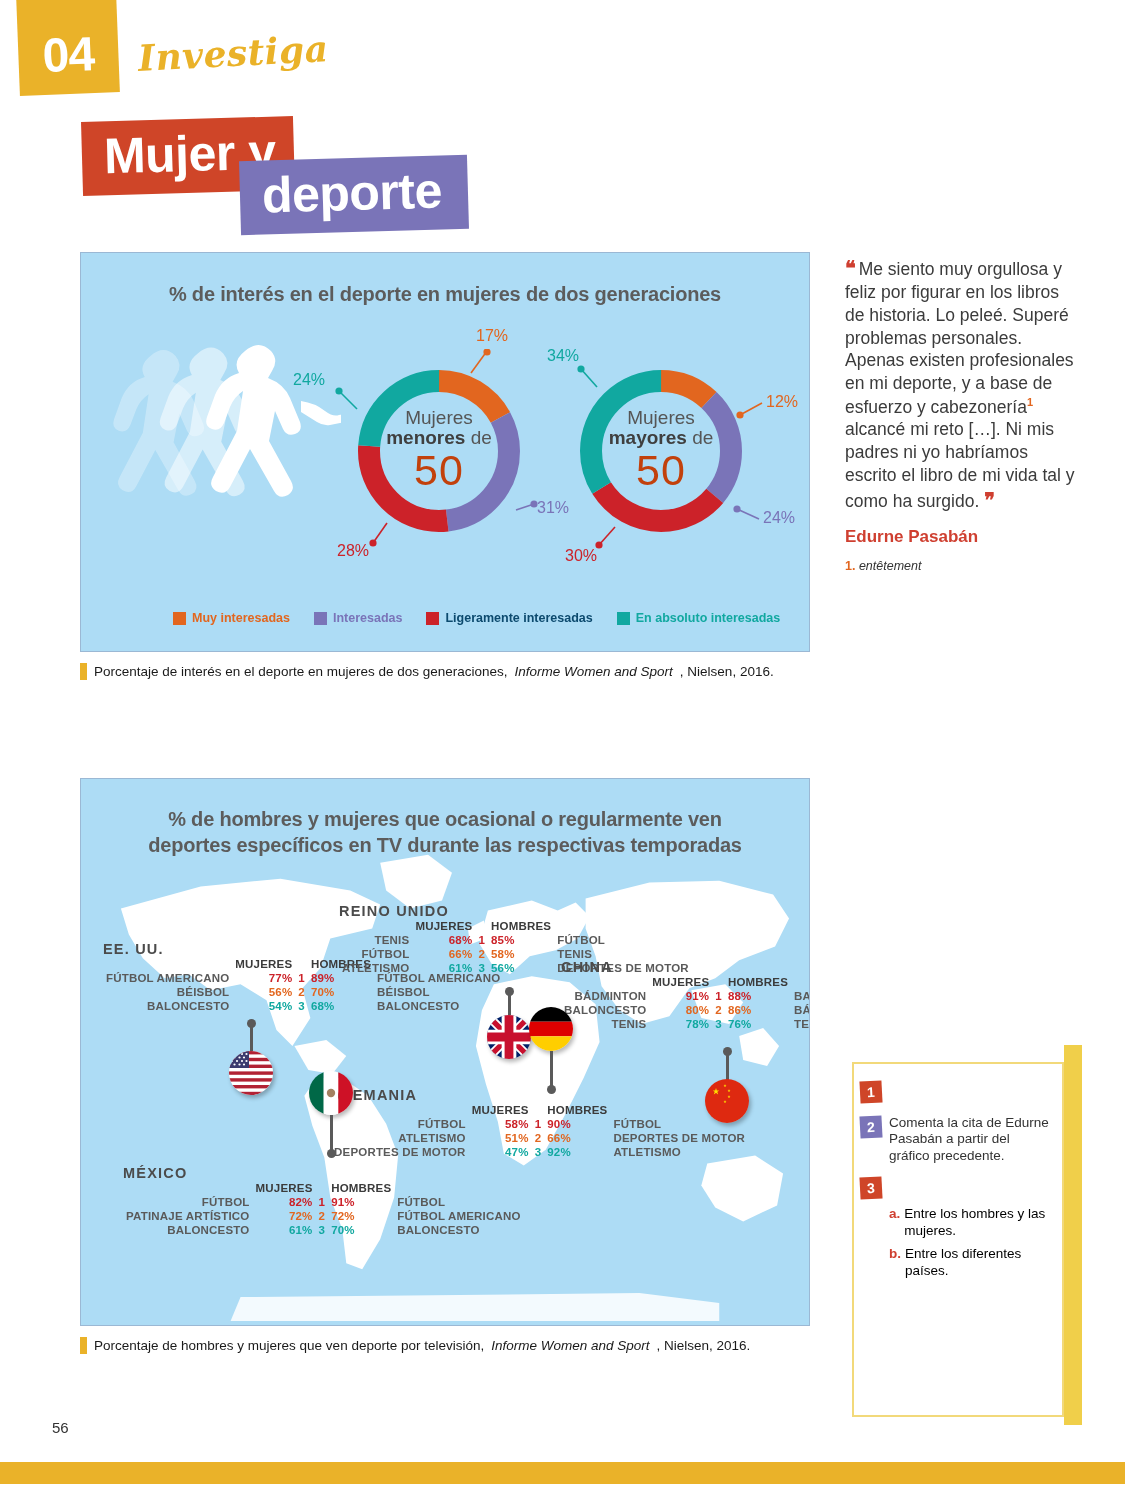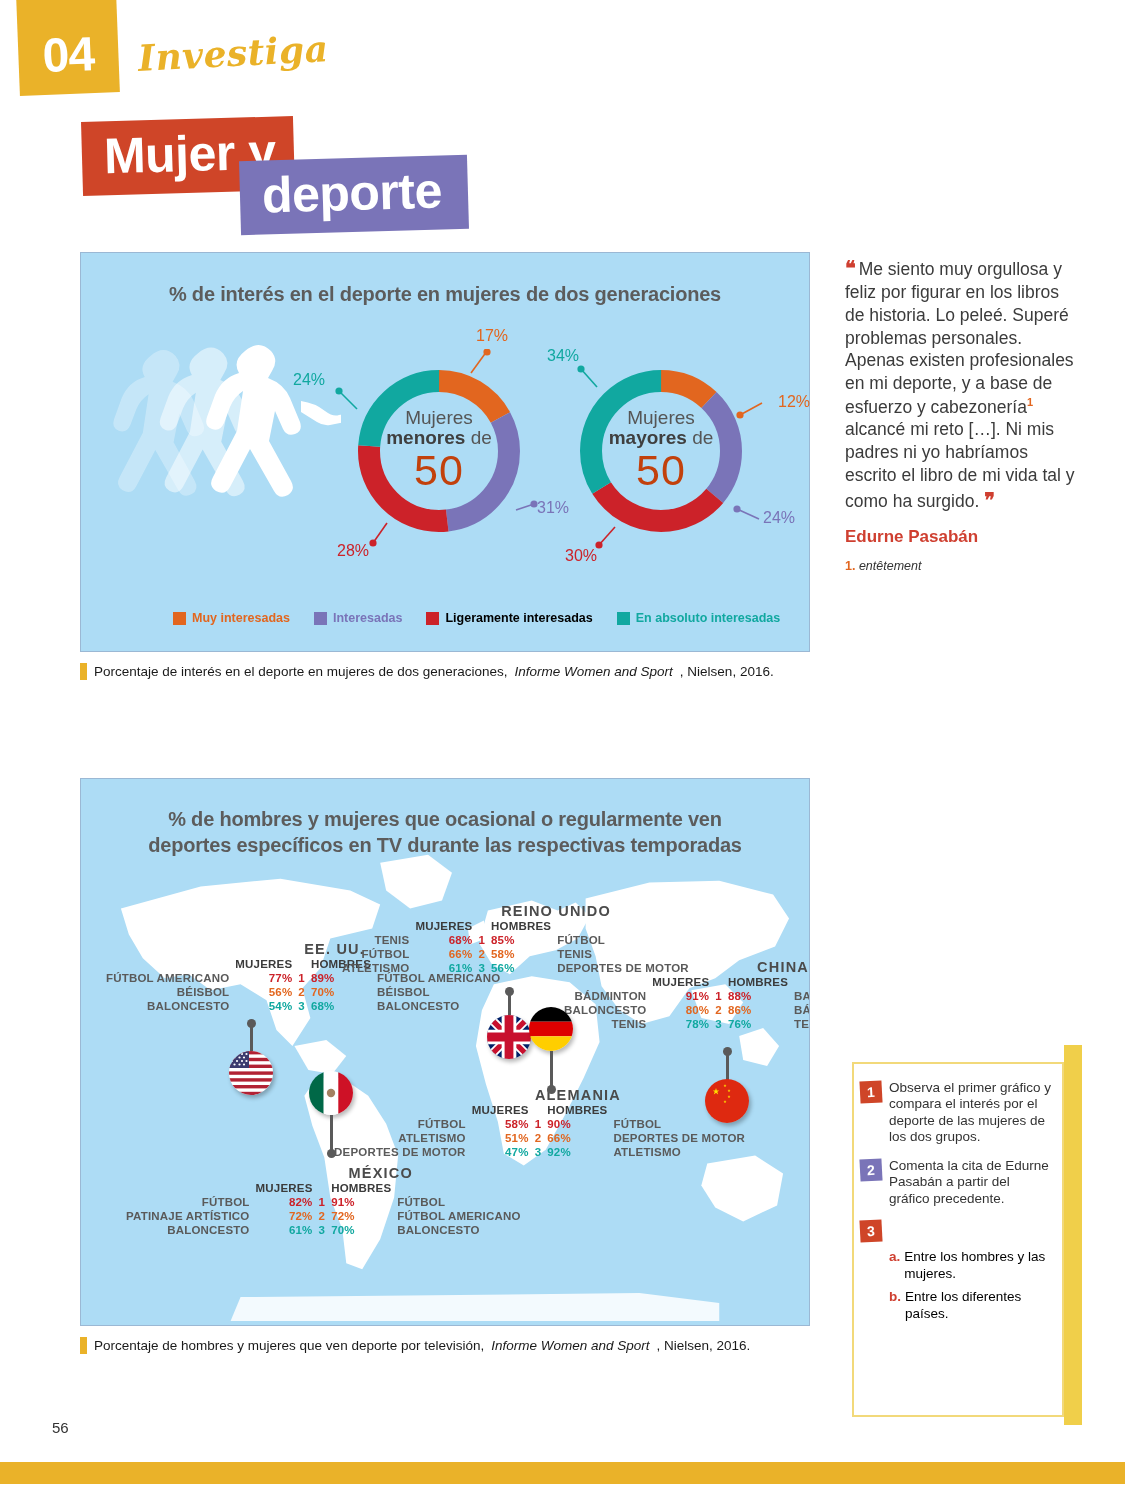--- a/index.html
+++ b/index.html
@@ -86,21 +86,21 @@
   .qmark { color:#cf3f30; font-weight:bold; font-size:20px; letter-spacing:-2px;}
   .sup { color:#e2661f; font-size:11px; vertical-align: super; font-weight:bold;}
   .quote-author { margin-top:14px; color:#cf3f30; font-weight:bold; font-size:17px;}
   .footnote { margin-top:12px; font-size:12.5px; color:#333;}
   .footnote b { color:#e2661f; }
   .footnote i { font-style: italic; }
 
   
   .map-bg { position:absolute; left:0; top:0; width:100%; height:100%; overflow:hidden;}
   .country-block { position:absolute; }
-  .cb-name { text-align:right; font-size:14.5px; font-weight:bold; color:#4b4b4b; letter-spacing:1.2px; }
+  .cb-name { text-align:left; font-size:14.5px; font-weight:bold; color:#4b4b4b; letter-spacing:1.2px; }
   table.cb { border-collapse: collapse; font-size:11.5px; }
   table.cb td { padding: 1px 3px; white-space:nowrap; font-weight:bold; letter-spacing:0.2px;}
   td.sport-l { text-align:right; color:#5a5a5a; }
   td.sport-r { text-align:left; color:#5a5a5a; }
   td.pct { text-align:right; }
   td.rank { text-align:center; }
 
   .pin { position:absolute; }
   .pin-stem { position:absolute; width:3px; background:#5a5a5a; left:50%; margin-left:-1.5px;}
   .pin-knob { position:absolute; width:9px; height:9px; border-radius:50%; background:#5a5a5a; left:50%; margin-left:-4.5px;}
@@ -217,21 +217,21 @@
       <div class="donut-center" style="top:90px;">
         <div class="l1">
           <span>Mujeres</span>
         </div>
         <div class="l1">
           <b>mayores</b>
           <span>de</span>
         </div>
         <div class="l2">50</div>
       </div>
-      <div class="dlabel" style="left:195px; top:32px; color:#e2661f;margin-left:12px;">12%</div>
+      <div class="dlabel" style="left:195px; top:32px; color:#e2661f;">12%</div>
       <svg style="position:absolute;left:165px;top:38px;" width="30" height="20">
         <line x1="4" y1="16" x2="26" y2="4" stroke="#e2661f" stroke-width="1.6"></line>
         <circle cx="4" cy="16" r="3.6" fill="#e2661f"></circle>
       </svg>
 
       <div class="dlabel" style="left:192px; top:148px; color:#7a74b8;">24%</div>
       <svg style="position:absolute;left:162px;top:142px;" width="30" height="20">
         <line x1="4" y1="6" x2="26" y2="16" stroke="#7a74b8" stroke-width="1.6"></line>
         <circle cx="4" cy="6" r="3.6" fill="#7a74b8"></circle>
       </svg>
@@ -253,21 +253,21 @@
       <div class="legend-item">
         <span class="legend-sw" style="background:#e2661f"></span>
         <span class="legend-tx" style="color:#e2661f">Muy interesadas</span>
       </div>
       <div class="legend-item">
         <span class="legend-sw" style="background:#7a74b8"></span>
         <span class="legend-tx" style="color:#7a74b8">Interesadas</span>
       </div>
       <div class="legend-item">
         <span class="legend-sw" style="background:#cc2229"></span>
-        <span class="legend-tx" style="color:#000000">Ligeramente interesadas</span>
+        <span class="legend-tx" style="color:#0c4a6e">Ligeramente interesadas</span>
       </div>
       <div class="legend-item">
         <span class="legend-sw" style="background:#11a8a0"></span>
         <span class="legend-tx" style="color:#11a8a0">En absoluto interesadas</span>
       </div>
     </div>
   </div>
 
   <div class="caption" style="left:80px; top:663px;">
     <span class="bar"></span>
@@ -605,21 +605,20 @@
       <i>Informe Women and Sport</i>
       <span>, Nielsen, 2016.</span>
   </div>
 
   <div class="ex-shadow"></div>
   <div class="ex-box">
     <div class="ex-list">
 
       <div class="ex-item">
         <div class="ex-num" style="background:#cf4528;">1</div>
-        <div class="ex-tx">Observa el primer gráfico y compara el interés por el deporte de las mujeres de los dos grupos.</div>
       </div>
 
       <div class="ex-item">
         <div class="ex-num" style="background:#7a74b8;">2</div>
         <div class="ex-tx">Comenta la cita de Edurne Pasabán a partir del gráfico precedente.</div>
       </div>
 
       <div class="ex-item" style="margin-bottom:2px;">
         <div class="ex-num" style="background:#cf4528;">3</div>
       </div>

